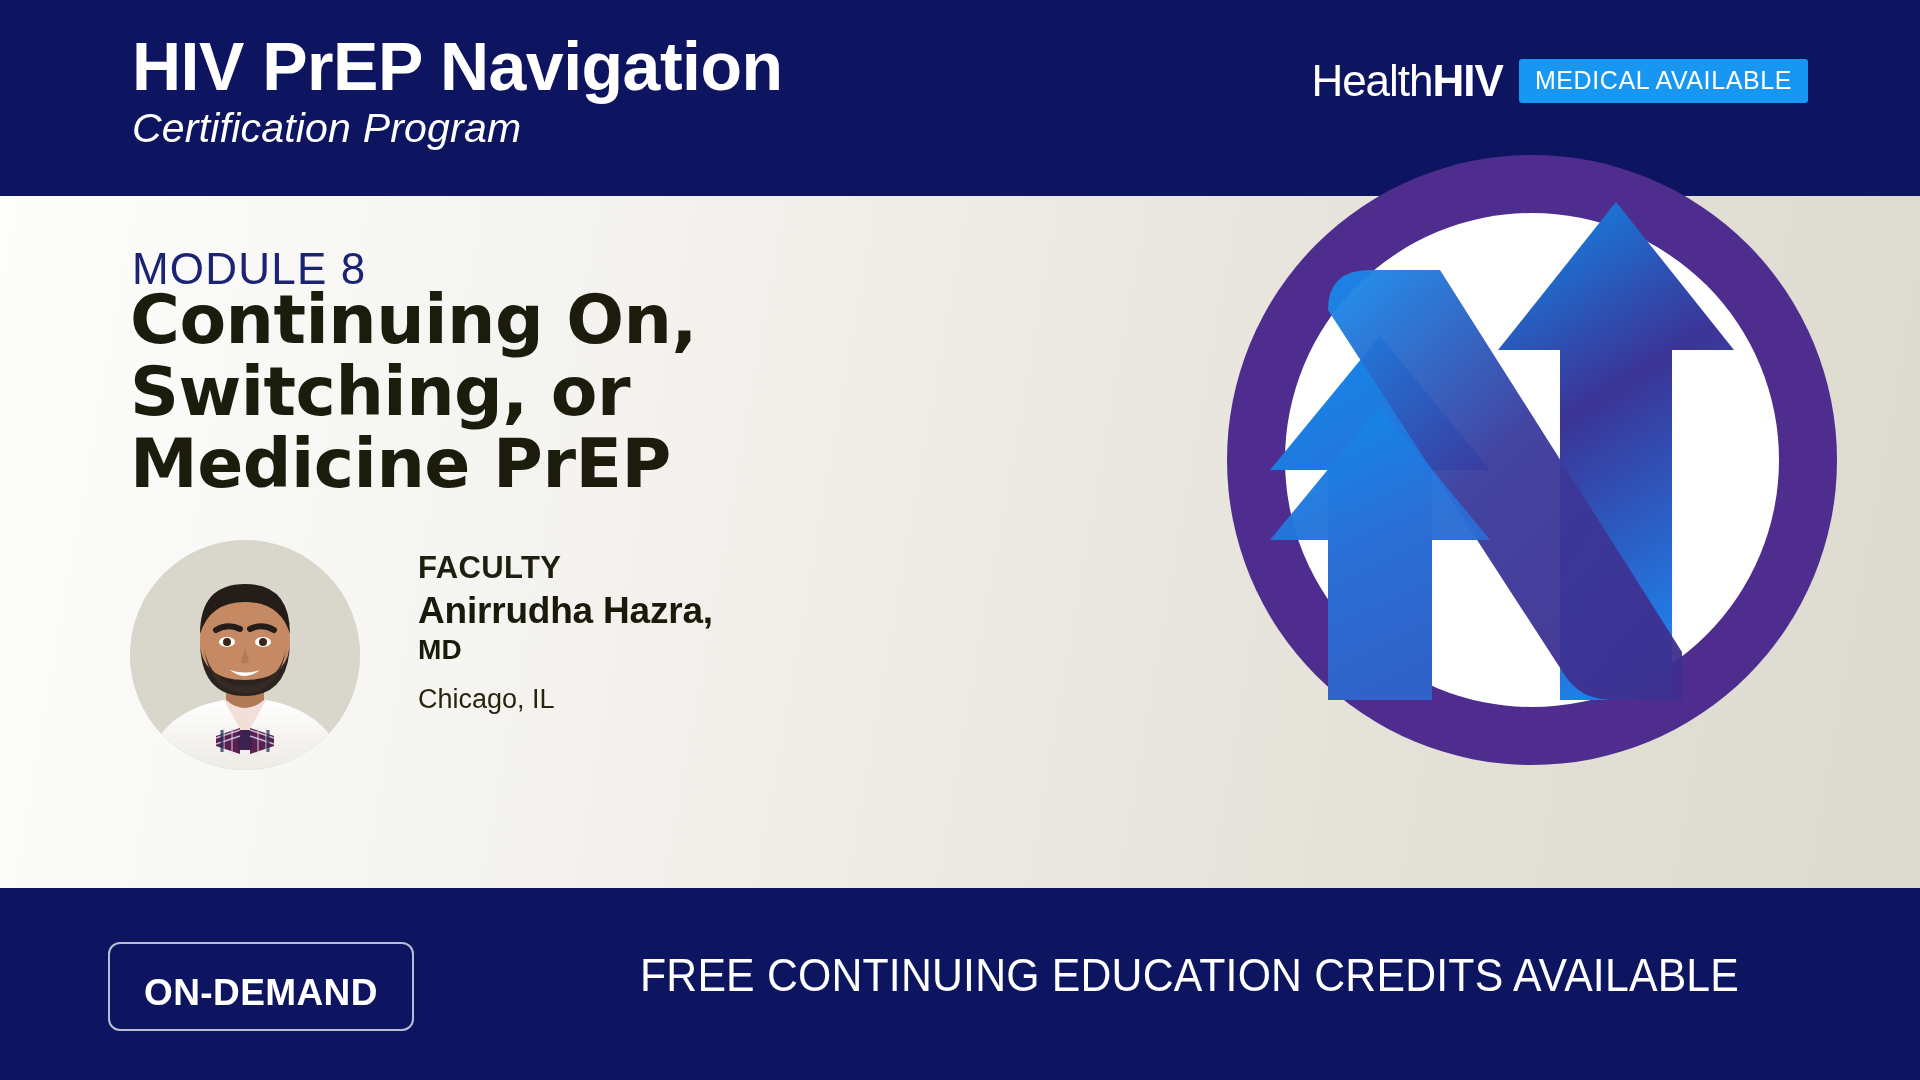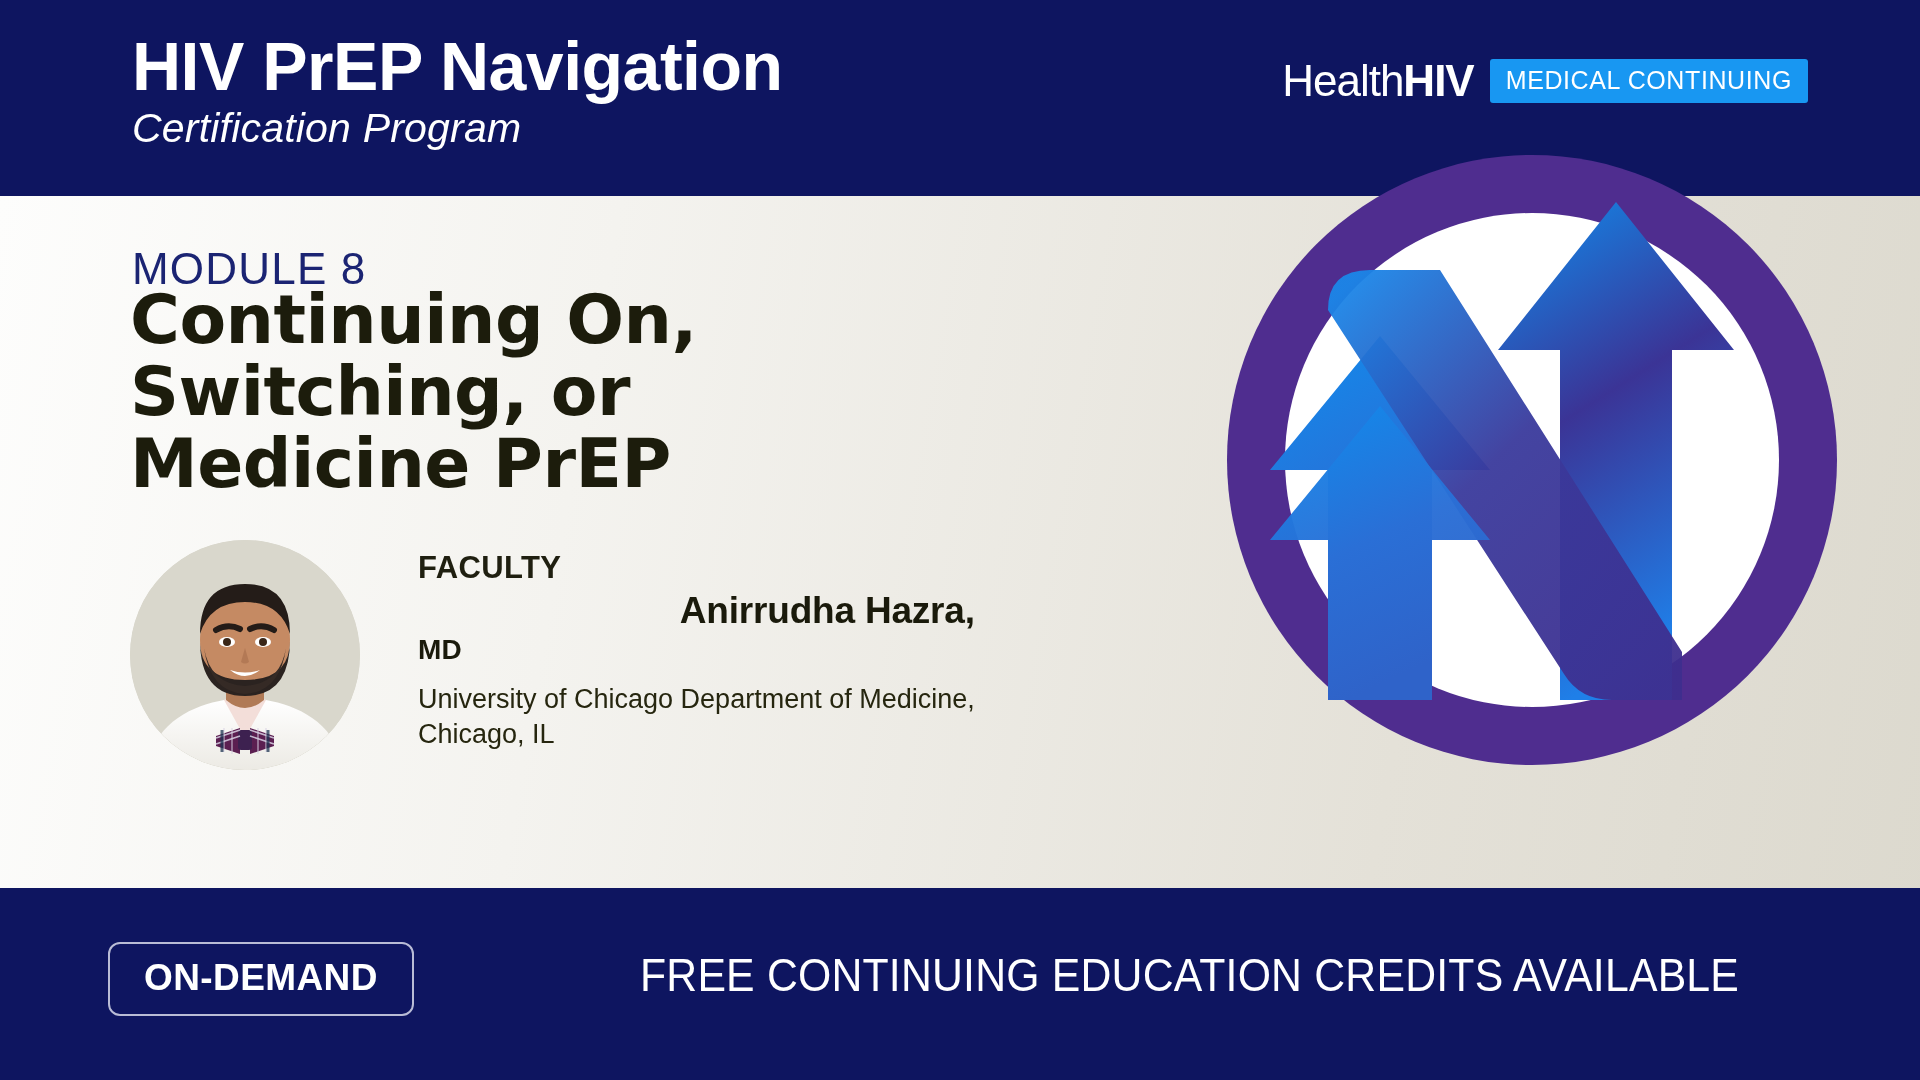--- a/index.html
+++ b/index.html
@@ -78,21 +78,21 @@
     width:230px; height:230px; border-radius:50%;
     background:#d8d6cb; overflow:hidden;
   }
   .hs-svg { display:block; width:230px; height:230px; }
 
   
   .faculty {
     position:absolute; left:418px; top:354px;
   }
   .fac-label { font-size:31px; font-weight:700; color:#1f1f10; letter-spacing:0.4px; }
-  .fac-name  { font-size:37px; font-weight:bold; color:#1a1a0b; margin-top:4px; letter-spacing:-0.2px;text-align:right; }
+  .fac-name  { font-size:37px; font-weight:bold; color:#1a1a0b; margin-top:4px; letter-spacing:-0.2px; }
   .fac-degree{ font-size:28px; font-weight:bold; color:#1a1a0b; margin-top:2px; letter-spacing:0.3px; }
   .fac-aff   { font-size:27px; font-weight:400; color:#26260f; margin-top:16px; line-height:1.28; }
   .fac-aff span { display:block; }
 
   
   .logomark {
     position:absolute; left:1212px; top:140px;
     width:640px; height:640px;
     z-index:6;
   }
@@ -101,21 +101,21 @@
   
   .footer {
     position:absolute; left:0; top:888px;
     width:1920px; height:192px;
     background:#0e1560;
     z-index:5;
   }
   .ondemand {
     position:absolute; left:108px; top:54px;
     border:2px solid #b9bcd6; border-radius:12px;
-    padding:13px 34px 15px 34px;
+    padding:28px 34px 15px 34px;
     font-size:37px; font-weight:bold; color:#ffffff;
     letter-spacing:0.4px;
   }
   .footer-cta {
     position:absolute; left:640px; top:60px;
     font-size:46px; font-weight:500; color:#ffffff;
     letter-spacing:0.2px;
     transform:scaleX(0.93); transform-origin:left center;
     white-space:nowrap;
   }
@@ -128,21 +128,21 @@
   <div class="header">
     <div class="header-title-wrap">
       <div class="prog-title">HIV PrEP Navigation</div>
       <div class="prog-sub">Certification Program</div>
     </div>
 
     <div class="brand-wrap">
       <div class="brand-name">
         <span class="light">Health</span><span class="bold">HIV</span>
       </div>
-      <div class="brand-badge">MEDICAL CONTINUING</div>
+      <div class="brand-badge">MEDICAL AVAILABLE</div>
     </div>
   </div>
 
   <div class="content">
 
     <div class="module-label">MODULE 8</div>
 
     <div class="module-title">
       <span>Continuing On,</span>
       <span>Switching, or</span>
@@ -198,21 +198,20 @@
           </g>
         </g>
       </svg>
     </div>
 
     <div class="faculty">
       <div class="fac-label">FACULTY</div>
       <div class="fac-name">Anirrudha Hazra,</div>
       <div class="fac-degree">MD</div>
       <div class="fac-aff">
-        <span>University of Chicago Department of Medicine,</span>
         <span>Chicago, IL</span>
       </div>
     </div>
   </div>
 
   <div class="logomark">
     <svg viewBox="0 0 640 640">
       <defs>
         <linearGradient id="gL" x1="0" y1="0" x2="0.35" y2="1">
           <stop offset="0%" stop-color="#0f8dee"></stop>

